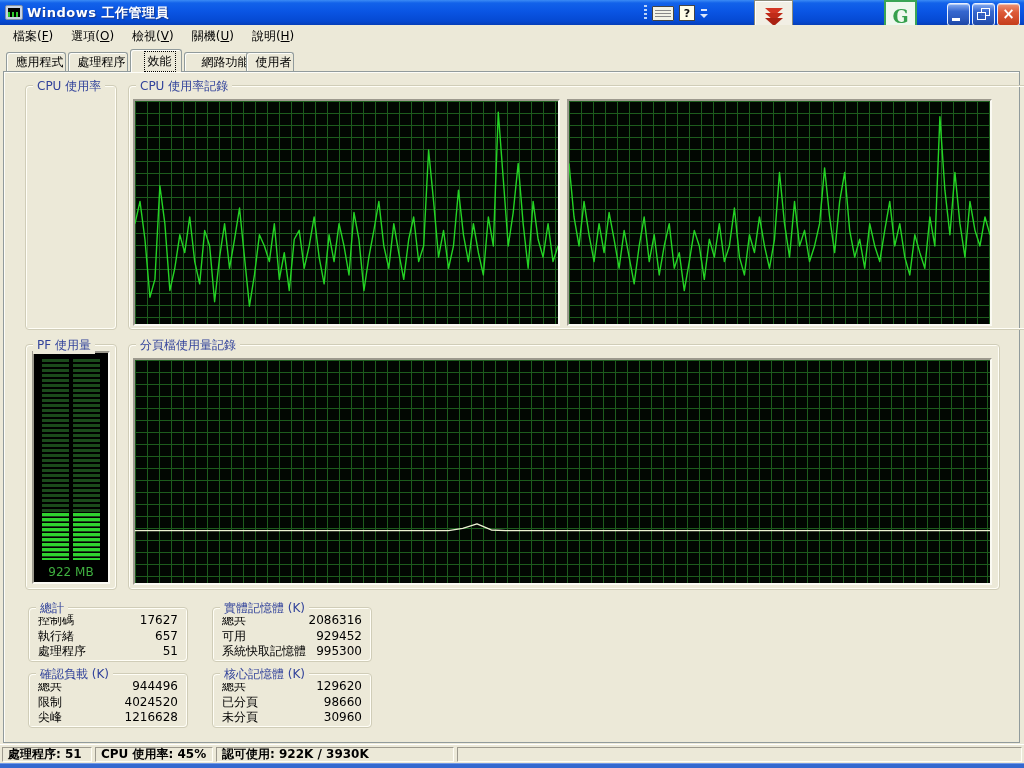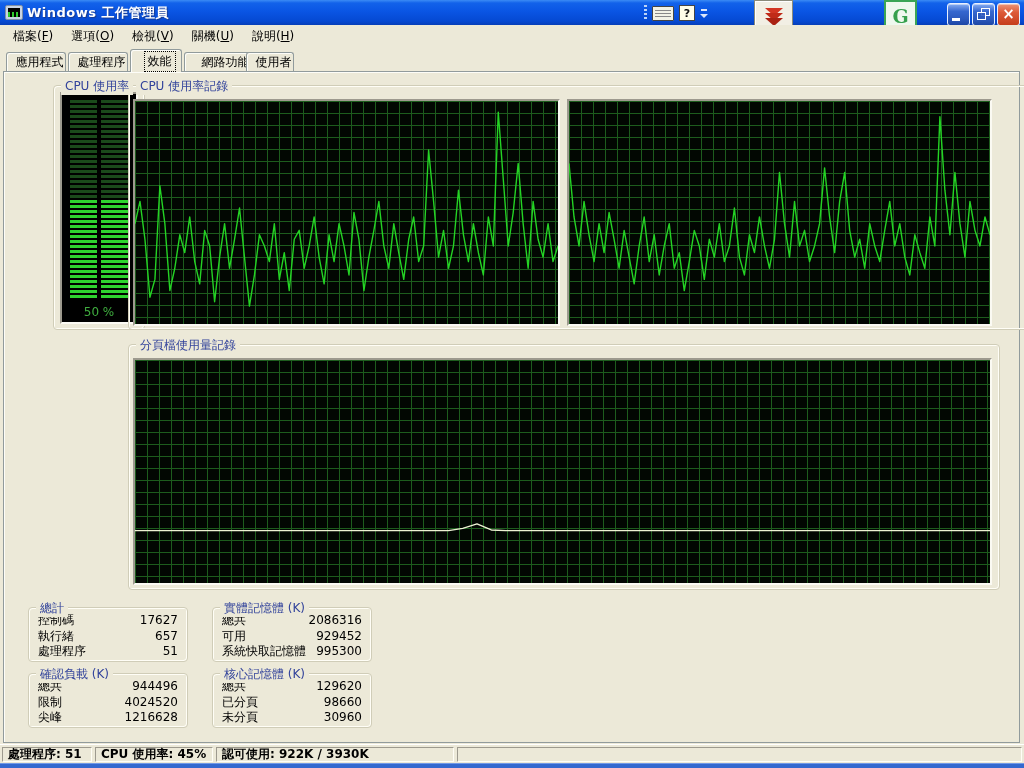--- a/index.html
+++ b/index.html
@@ -164,51 +164,55 @@
   <div class="tab active" style="left:130px;width:52px;">
       <span class="tab-label">效能</span>
     </div>
   <div class="tab" style="left:184px;width:76px;">
       <span class="tab-label">網路功能</span>
     </div>
   <div class="tab" style="left:246px;width:48px;">
       <span class="tab-label">使用者</span>
     </div>
 
-  <div class="group" style="left:25px;top:78px;width:92px;height:252px;margin-left:28px;">
+  <div class="group" style="left:25px;top:78px;width:92px;height:252px;">
     <div class="gbox"></div>
     <span class="glabel">CPU 使用率</span>
-    <div class="led-panel" style="left:7px;top:14px;width:78px;height:232px;">
-      <div class="led-cols">
-        <div class="led-col">
-            <div class="led-lit" style="height: 50%;"></div>
-          </div>
-        <div class="led-col">
-            <div class="led-lit" style="height: 50%;"></div>
-          </div>
-      </div>
-      <div class="led-text">50 %</div>
-    </div>
   </div>
 
   <div class="group" style="left:128px;top:78px;width:872px;height:252px;padding-left:46px;">
     <div class="gbox"></div>
     <span class="glabel">CPU 使用率記錄</span>
     <div class="graph-panel" style="left:5px;top:21px;width:427px;height:227px;">
         <svg viewBox="0 0 100 100" preserveAspectRatio="none">
           <polyline points="0.00,55.00 1.18,45.00 2.35,62.00 3.53,88.00 4.71,80.00 5.88,38.00 7.06,55.00 8.24,85.00 9.41,75.00 10.59,60.00 11.76,68.00 12.94,52.00 14.12,72.00 15.29,82.00 16.47,58.00 17.65,65.00 18.82,90.00 20.00,70.00 21.18,55.00 22.35,75.00 23.53,62.00 24.71,48.00 25.88,70.00 27.06,92.00 28.24,78.00 29.41,60.00 30.59,65.00 31.76,72.00 32.94,55.00 34.12,80.00 35.29,68.00 36.47,85.00 37.65,62.00 38.82,58.00 40.00,75.00 41.18,65.00 42.35,52.00 43.53,70.00 44.71,82.00 45.88,60.00 47.06,72.00 48.24,55.00 49.41,65.00 50.59,78.00 51.76,50.00 52.94,62.00 54.12,85.00 55.29,70.00 56.47,58.00 57.65,45.00 58.82,65.00 60.00,75.00 61.18,55.00 62.35,68.00 63.53,80.00 64.71,62.00 65.88,52.00 67.06,72.00 68.24,65.00 69.41,22.00 70.59,45.00 71.76,70.00 72.94,58.00 74.12,75.00 75.29,65.00 76.47,40.00 77.65,60.00 78.82,72.00 80.00,55.00 81.18,68.00 82.35,78.00 83.53,52.00 84.71,65.00 85.88,5.00 87.06,35.00 88.24,65.00 89.41,50.00 90.59,28.00 91.76,55.00 92.94,75.00 94.12,45.00 95.29,62.00 96.47,70.00 97.65,55.00 98.82,72.00 100.00,65.00" fill="none" stroke="#24d324" stroke-width="1.4" vector-effect="non-scaling-stroke" stroke-linejoin="round"></polyline>
         </svg>
       </div>
     <div class="graph-panel" style="left:439px;top:21px;width:425px;height:227px;">
         <svg viewBox="0 0 100 100" preserveAspectRatio="none">
           <polyline points="0.00,28.00 1.19,52.00 2.38,65.00 3.57,45.00 4.76,60.00 5.95,72.00 7.14,55.00 8.33,68.00 9.52,50.00 10.71,62.00 11.90,75.00 13.10,58.00 14.29,70.00 15.48,82.00 16.67,65.00 17.86,52.00 19.05,72.00 20.24,60.00 21.43,78.00 22.62,65.00 23.81,55.00 25.00,75.00 26.19,68.00 27.38,85.00 28.57,72.00 29.76,58.00 30.95,65.00 32.14,80.00 33.33,62.00 34.52,70.00 35.71,55.00 36.90,72.00 38.10,65.00 39.29,48.00 40.48,70.00 41.67,78.00 42.86,60.00 44.05,68.00 45.24,52.00 46.43,65.00 47.62,75.00 48.81,62.00 50.00,32.00 51.19,55.00 52.38,70.00 53.57,45.00 54.76,65.00 55.95,58.00 57.14,72.00 58.33,65.00 59.52,55.00 60.71,30.00 61.90,52.00 63.10,68.00 64.29,45.00 65.48,32.00 66.67,58.00 67.86,70.00 69.05,62.00 70.24,75.00 71.43,55.00 72.62,65.00 73.81,72.00 75.00,58.00 76.19,45.00 77.38,65.00 78.57,55.00 79.76,70.00 80.95,78.00 82.14,60.00 83.33,68.00 84.52,75.00 85.71,52.00 86.90,65.00 88.10,7.00 89.29,40.00 90.48,60.00 91.67,32.00 92.86,55.00 94.05,70.00 95.24,45.00 96.43,58.00 97.62,65.00 98.81,52.00 100.00,60.00" fill="none" stroke="#24d324" stroke-width="1.4" vector-effect="non-scaling-stroke" stroke-linejoin="round"></polyline>
         </svg>
       </div>
   </div>
 
+  <div class="group" style="left:25px;top:337px;width:92px;height:253px;">
+    <div class="gbox"></div>
+    <span class="glabel">PF 使用量</span>
+    <div class="led-panel" style="left:7px;top:14px;width:78px;height:233px;">
+      <div class="led-cols">
+        <div class="led-col">
+            <div class="led-lit" style="height: 23.5%;"></div>
+          </div>
+        <div class="led-col">
+            <div class="led-lit" style="height: 23.5%;"></div>
+          </div>
+      </div>
+      <div class="led-text">922 MB</div>
+    </div>
+  </div>
 
   <div class="group" style="left:128px;top:337px;width:872px;height:253px;">
     <div class="gbox"></div>
     <span class="glabel">分頁檔使用量記錄</span>
     <div class="graph-panel" style="left:5px;top:21px;width:859px;height:227px;">
         <svg viewBox="0 0 100 100" preserveAspectRatio="none">
           <polyline points="0.00,76.50 1.67,76.50 3.33,76.50 5.00,76.50 6.67,76.50 8.33,76.50 10.00,76.50 11.67,76.50 13.33,76.50 15.00,76.50 16.67,76.50 18.33,76.50 20.00,76.50 21.67,76.50 23.33,76.50 25.00,76.50 26.67,76.50 28.33,76.50 30.00,76.50 31.67,76.50 33.33,76.50 35.00,76.50 36.67,76.50 38.33,75.50 40.00,73.50 41.67,76.20 43.33,76.50 45.00,76.50 46.67,76.50 48.33,76.50 50.00,76.50 51.67,76.50 53.33,76.50 55.00,76.50 56.67,76.50 58.33,76.50 60.00,76.50 61.67,76.50 63.33,76.50 65.00,76.50 66.67,76.50 68.33,76.50 70.00,76.50 71.67,76.50 73.33,76.50 75.00,76.50 76.67,76.50 78.33,76.50 80.00,76.50 81.67,76.50 83.33,76.50 85.00,76.50 86.67,76.50 88.33,76.50 90.00,76.50 91.67,76.50 93.33,76.50 95.00,76.50 96.67,76.50 98.33,76.50 100.00,76.50" fill="none" stroke="#edf2d3" stroke-width="1.4" vector-effect="non-scaling-stroke" stroke-linejoin="round"></polyline>
         </svg>
       </div>
   </div>

